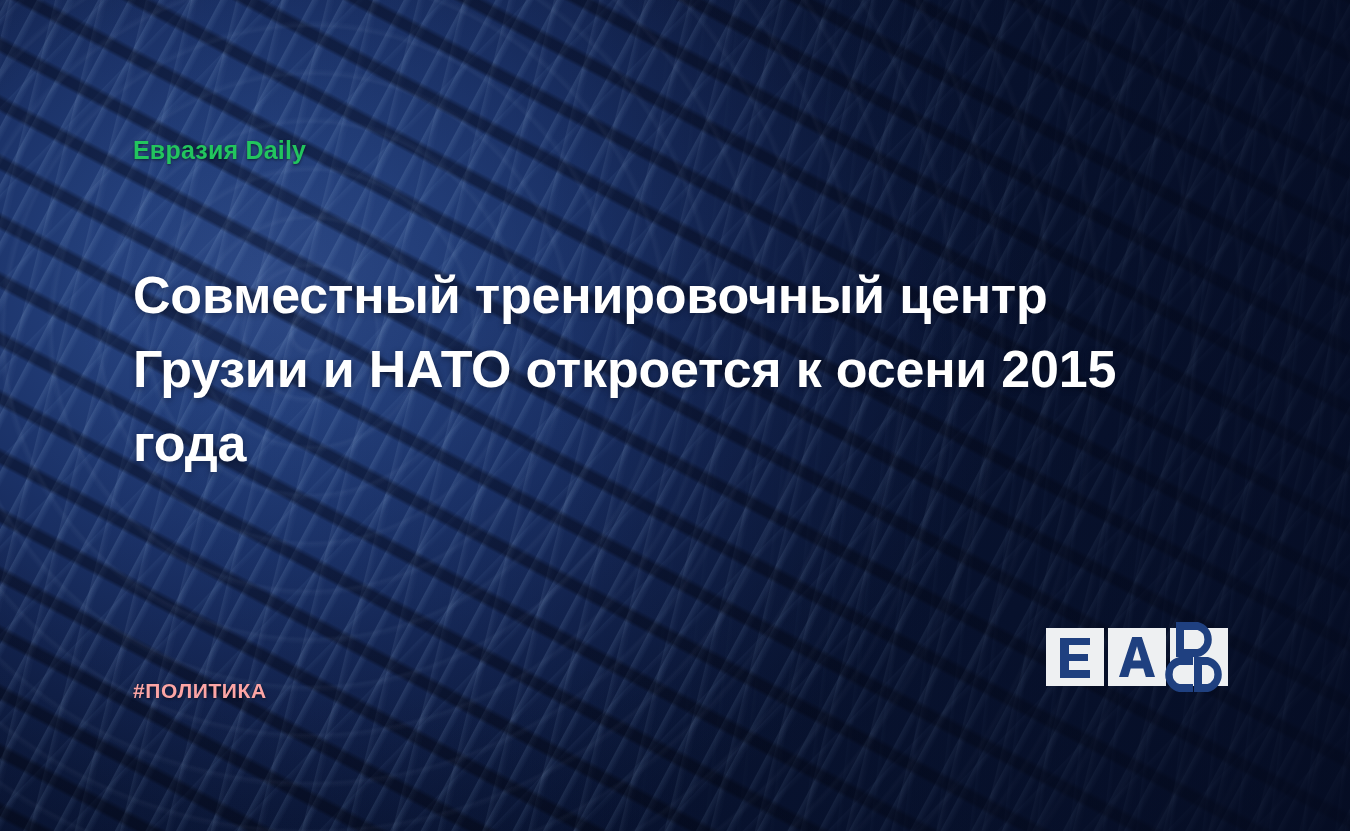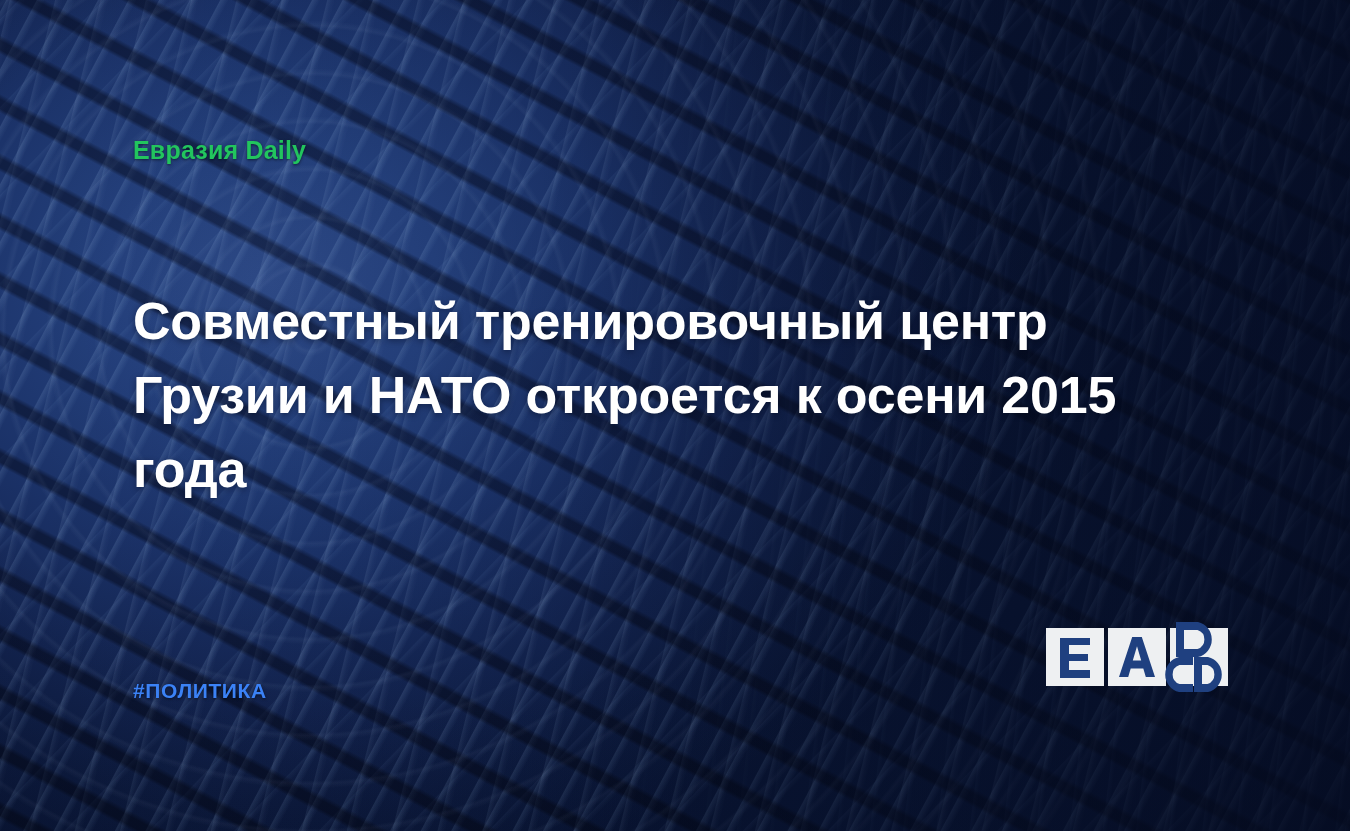--- a/index.html
+++ b/index.html
@@ -143,39 +143,39 @@
     font-weight: bold;
     letter-spacing: 0.2px;
     color: #22c55e;
     text-shadow: 0 1px 3px rgba(0,0,0,0.55);
     white-space: nowrap;
   }
 
   #headline {
     position: absolute;
     left: 133px;
-    top: 284px;
+    top: 258px;
     width: 1060px;
     margin: 0;
     font-size: 52px;
     line-height: 74px;
     font-weight: bold;
     color: #ffffff;
     letter-spacing: -0.2px;
     text-shadow: 0 2px 6px rgba(2,8,26,0.45);
   }
 
   #tag {
     position: absolute;
     left: 133px;
     top: 679px;
     font-size: 21px;
     font-weight: bold;
     letter-spacing: 0.6px;
-    color: #3b82f6;
+    color: #fca5a5;
     text-shadow: 0 1px 3px rgba(0,0,0,0.5);
     white-space: nowrap;
   }
 
   
   #logo {
     position: absolute;
     left: 1046px;
     top: 628px;
     display: flex;

